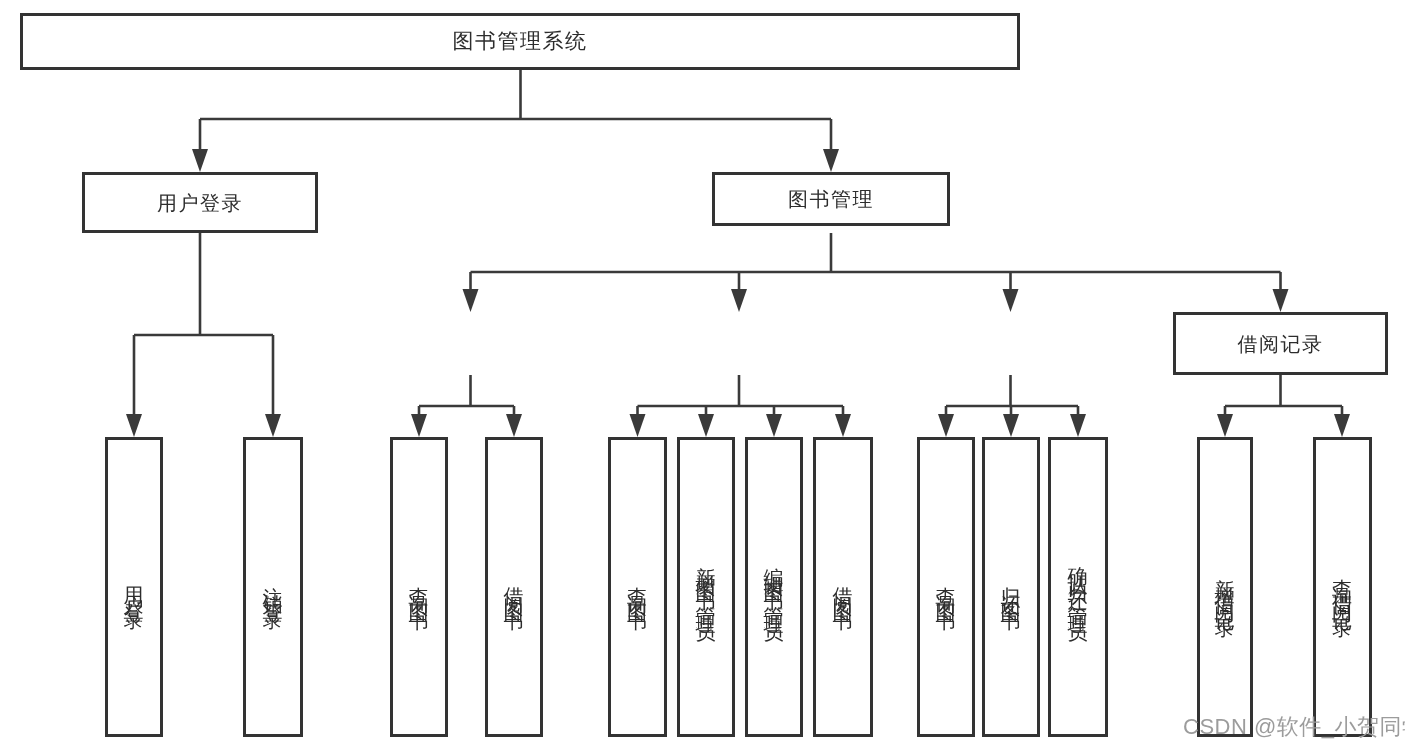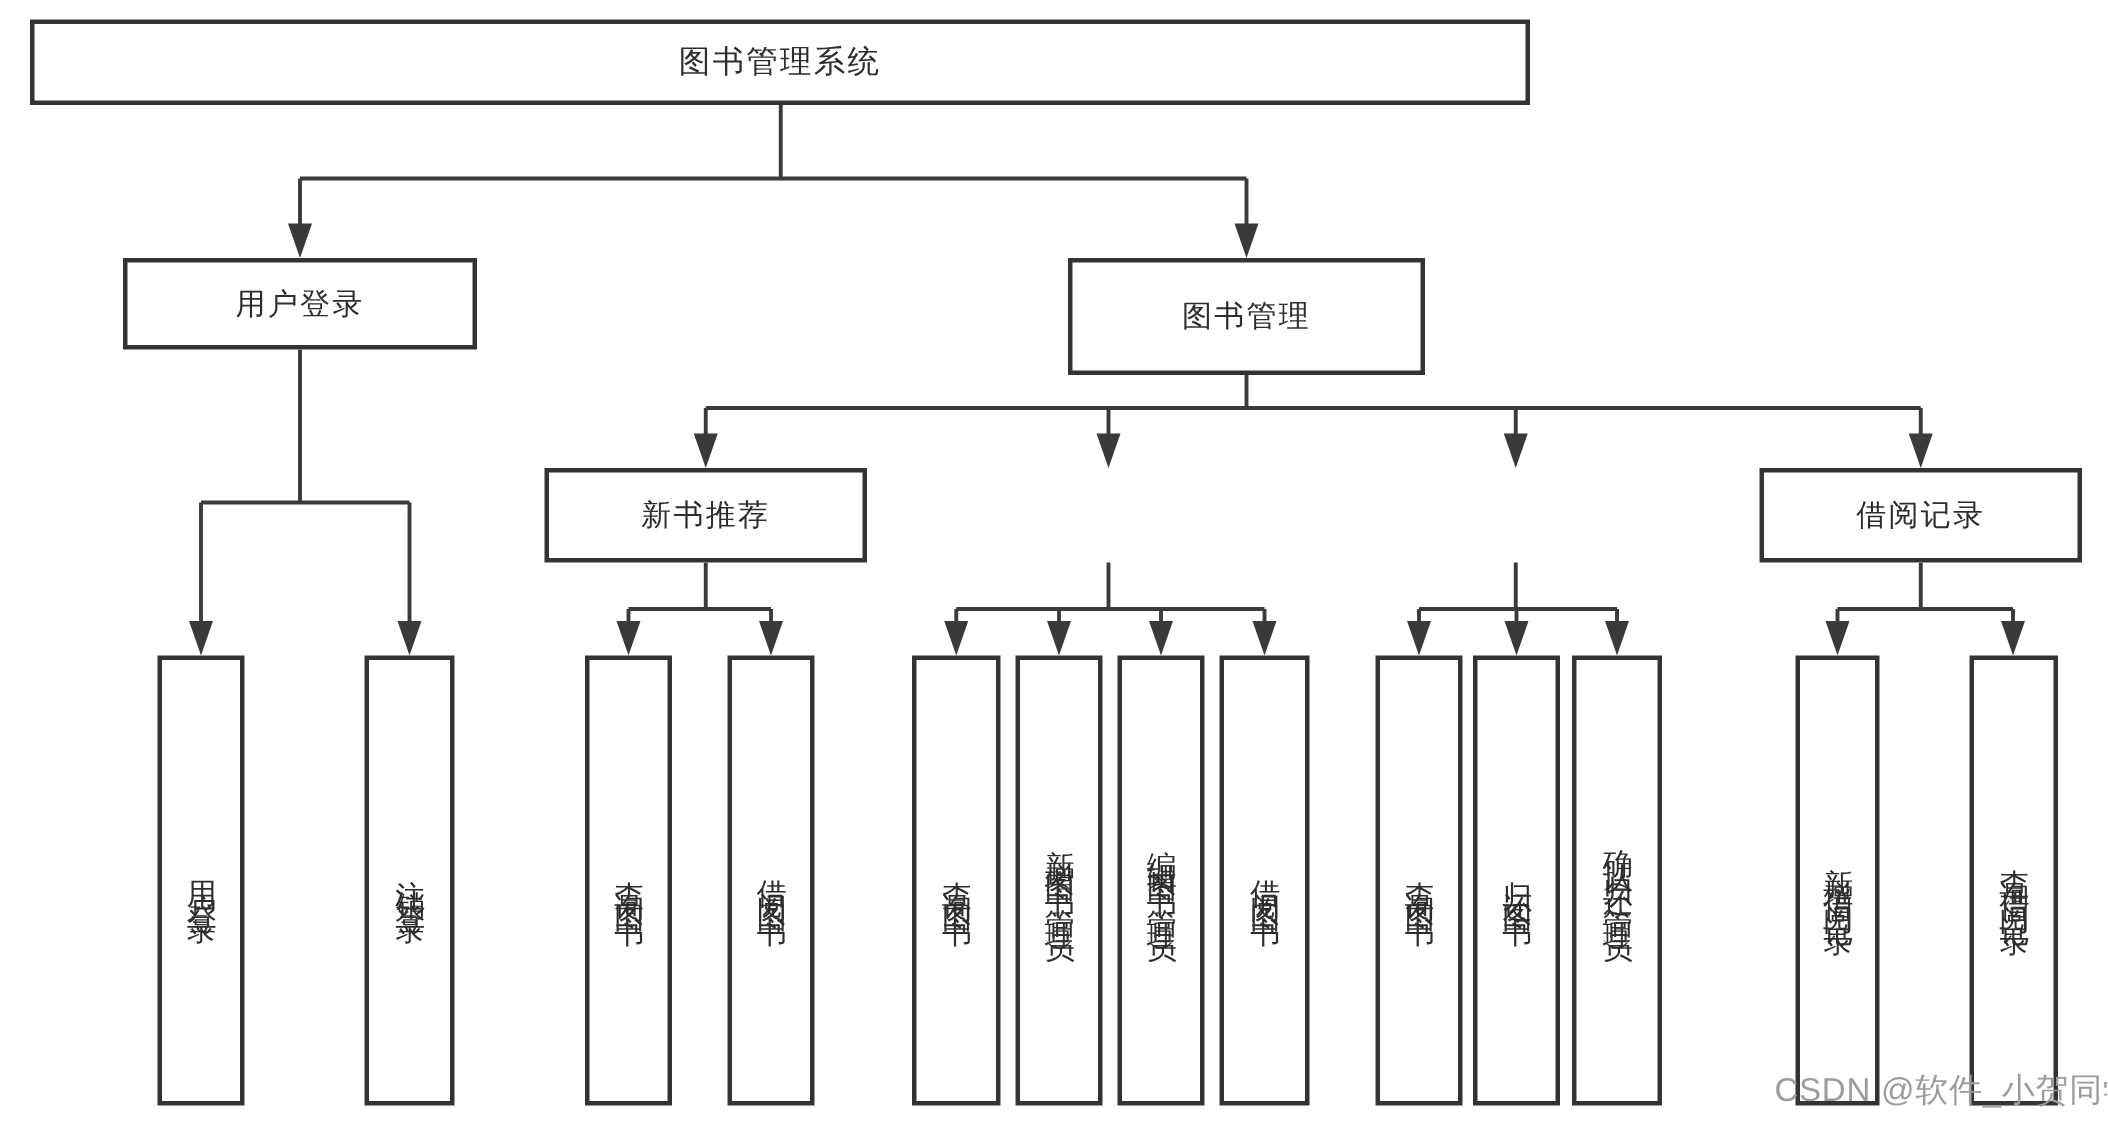--- a/index.html
+++ b/index.html
@@ -105,27 +105,24 @@
       <polygon points="1334,414 1350,414 1342,437" fill="#3a3a3a"></polygon>
     </svg>
 
   <div class="node root" style="left:20px;top:13px;width:1000px;height:57px">
     <span class="lbl">图书管理系统</span>
   </div>
 
   <div class="node" style="left:82px;top:172px;width:236px;height:61px">
     <span class="lbl">用户登录</span>
   </div>
-  <div class="node" style="left:712px;top:172px;width:238px;height:78px">
+  <div class="node" style="left:712px;top:172px;width:238px;height:54px">
     <span class="lbl">图书管理</span>
   </div>
 
-  <div class="node" style="left:363px;top:312px;width:215px;height:63px">
-    <span class="lbl">新书推荐</span>
-  </div>
   <div class="node" style="left:1173px;top:312px;width:215px;height:63px">
     <span class="lbl">借阅记录</span>
   </div>
 
   <div class="node v" style="left:105px;top:437px;width:58px;height:300px">
     <span class="lbl">用户登录</span>
   </div>
   <div class="node v" style="left:243px;top:437px;width:60px;height:300px">
     <span class="lbl">注销登录</span>
   </div>

